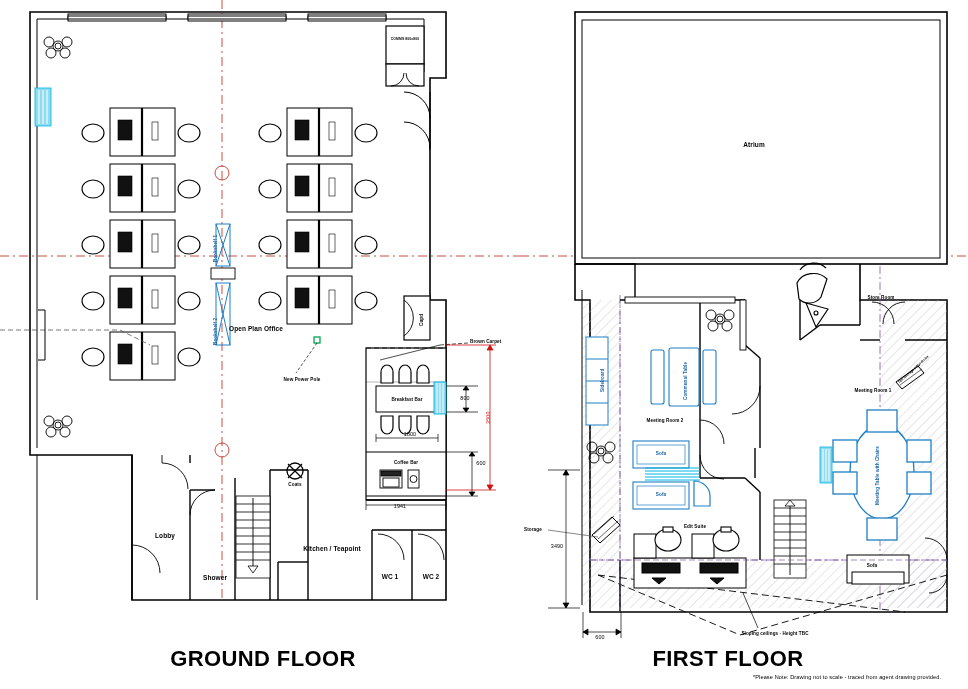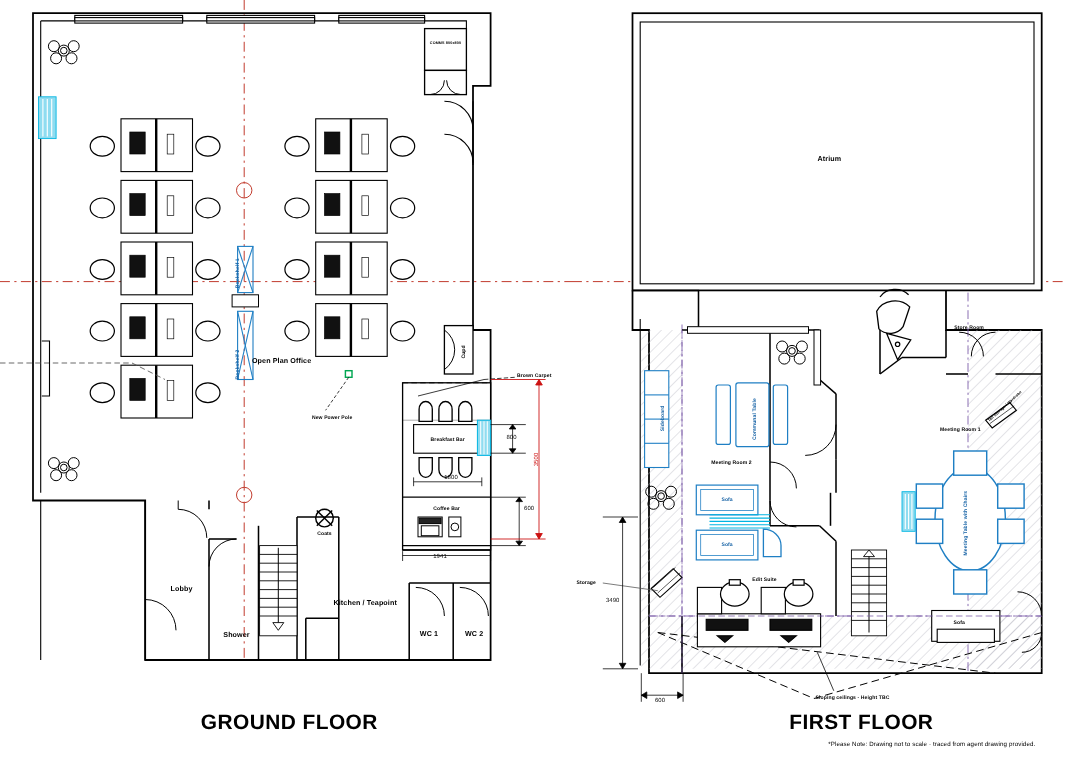--- a/index.html
+++ b/index.html
@@ -27,21 +27,21 @@
     white-space: nowrap;
     line-height: 1;
     letter-spacing: .1px;
   }
   .lbl-room    { font-size: 6.5px; }
   .lbl-tiny    { font-size: 4.6px; }
   .lbl-micro   { font-size: 3.4px; font-weight: bold; }
   .lbl-dim     { font-size: 5.4px; font-weight: normal; }
   .lbl-dimred  { font-size: 5.4px; font-weight: normal; color: #cc1111; }
   .lbl-note    { font-size: 5.6px; font-weight: normal; }
-  .lbl-title   { font-size: 19px; font-weight: bold; letter-spacing: .4px; }
+  .lbl-title   { font-size: 22px; font-weight: bold; letter-spacing: .4px; }
   .lbl-blue    { color: #1763a6; }
   .rot90  { transform-origin: left top; transform: rotate(-90deg); }
   .rotdg  { transform-origin: left top; transform: rotate(-42deg); }
   .ctr    { transform: translateX(-50%); }
   .ctr90  { transform-origin: center center; transform: translateX(-50%) rotate(-90deg); }
 </style>
 </head>
 <body>
 
 <div id="plan-root">
@@ -589,17 +589,17 @@
   <div class="lbl lbl-tiny lbl-blue rot90" style="left:876px;top:505px;">Meeting Table with Chairs</div>
   <div class="lbl lbl-micro rotdg" style="left:898px;top:382px;">Tall Storage / Wardrobe</div>
 
   <div class="lbl lbl-tiny" style="left:524px;top:528px;">Storage</div>
   <div class="lbl lbl-tiny ctr" style="left:775px;top:632px;">Sloping ceilings - Height TBC</div>
 
   <div class="lbl lbl-dim ctr" style="left:557px;top:544px;">3490</div>
   <div class="lbl lbl-dim ctr" style="left:600px;top:635px;">600</div>
 
   <div class="lbl lbl-title ctr" style="left:263px;top:648px;">GROUND FLOOR</div>
-  <div class="lbl lbl-title ctr" style="left:783px;top:648px;">FIRST FLOOR</div>
+  <div class="lbl lbl-title ctr" style="left:728px;top:648px;">FIRST FLOOR</div>
 
   <div class="lbl lbl-note" style="left:753px;top:675px;font-weight:normal;">*Please Note: Drawing not to scale - traced from agent drawing provided.</div>
 
 </div>
 
 </body></html>

